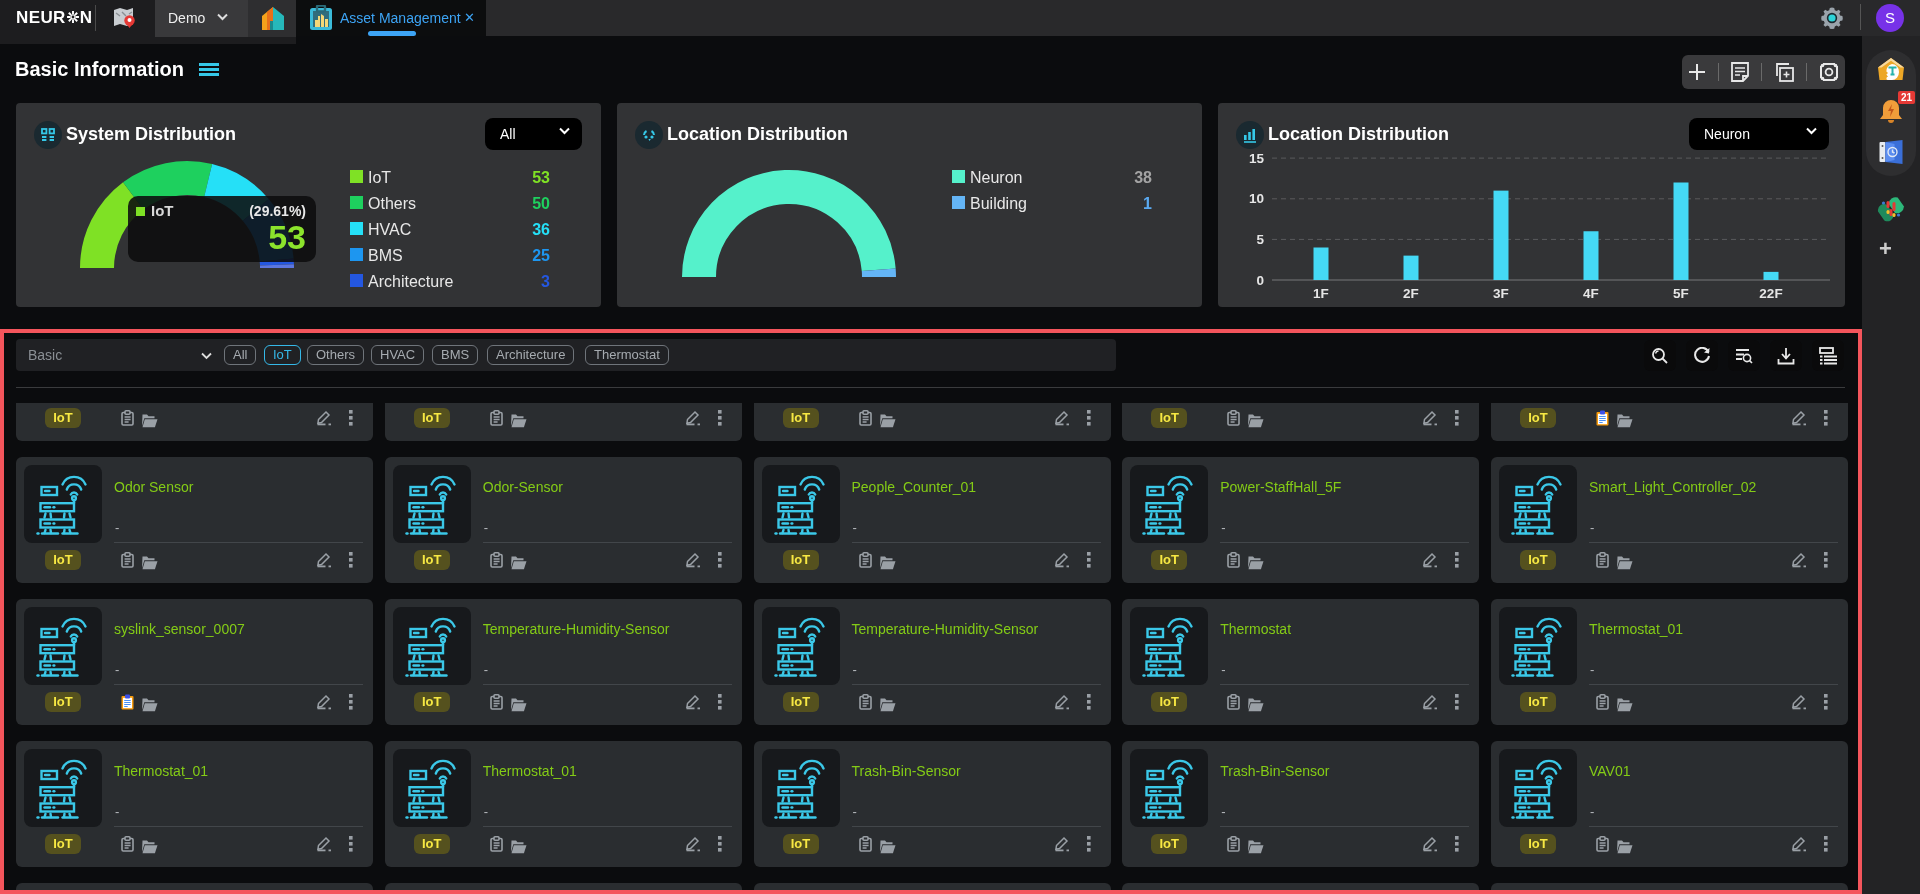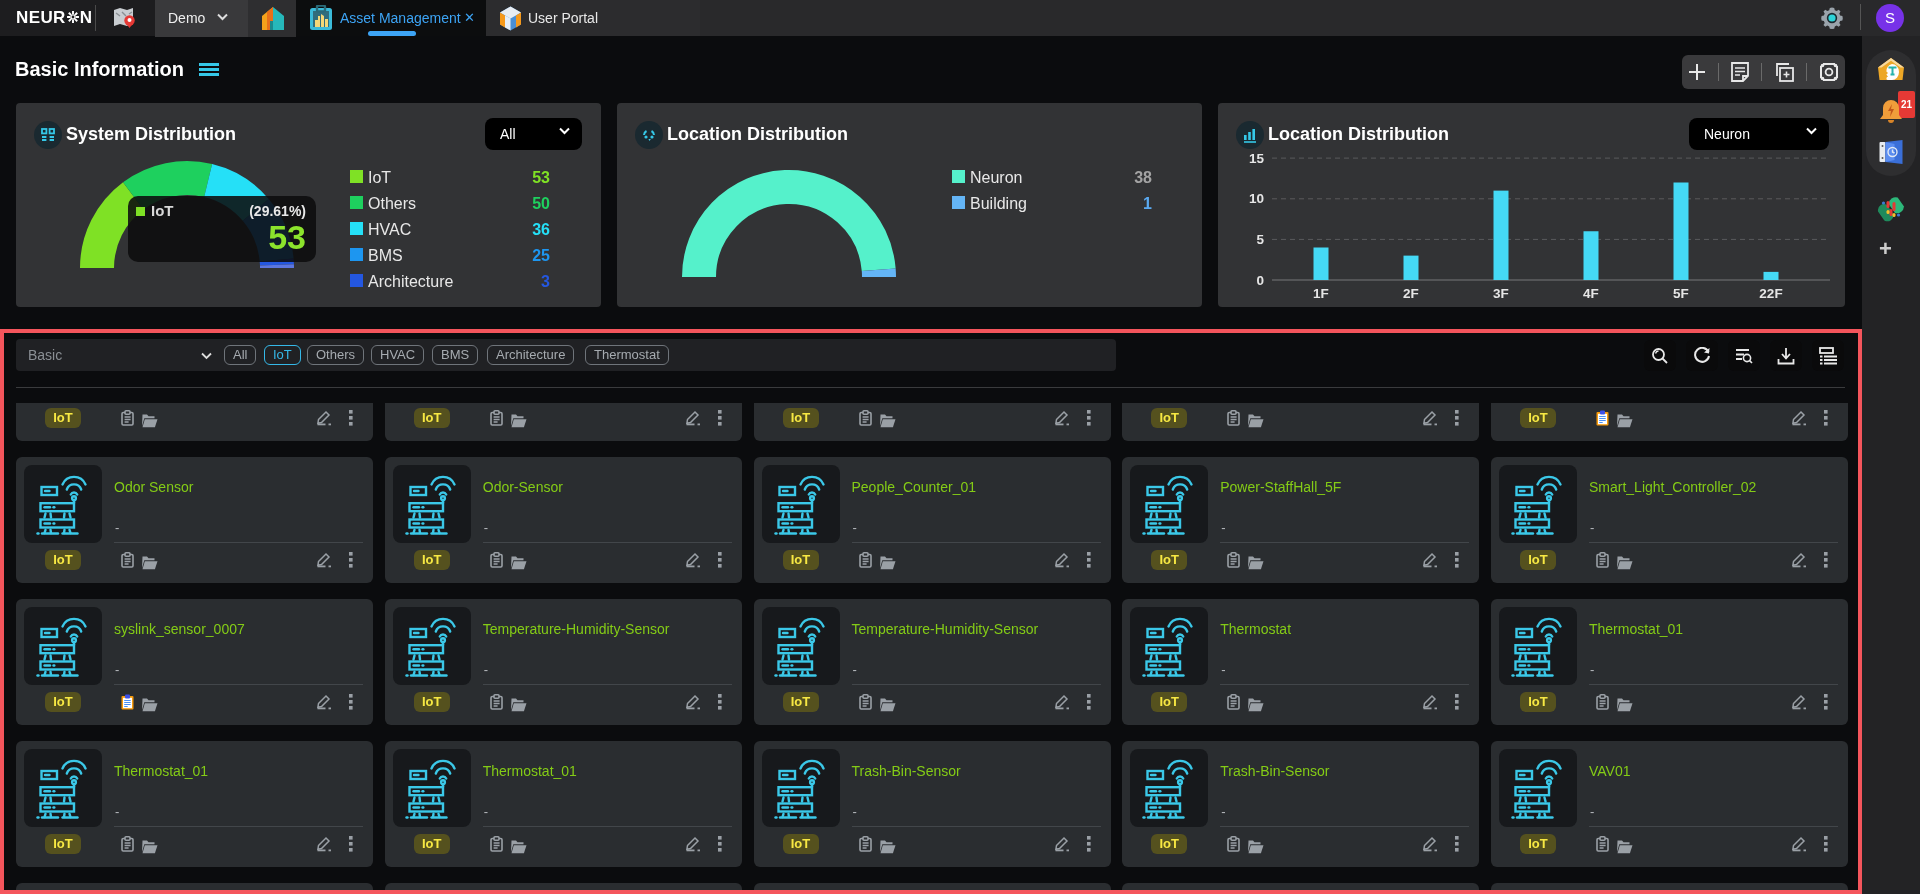--- a/index.html
+++ b/index.html
@@ -1,38 +1,38 @@
 <!DOCTYPE html>
 <html><head><meta charset="utf-8"><style>
 *{margin:0;padding:0;box-sizing:border-box}
 html,body{width:1920px;height:894px;overflow:hidden;background:#0b0c0e;font-family:"Liberation Sans",sans-serif}
 #root{position:relative;width:1920px;height:894px}
 
 #topbar{position:absolute;left:0;top:0;width:1920px;height:36px;background:#29292b}
-.tb-left{position:absolute;left:0;top:0;width:296px;height:36px;background:#1d1d1f}
+.tb-left{position:absolute;left:0;top:0;width:296px;height:44px;background:#1d1d1f}
 .logo{position:absolute;left:16px;top:8px;color:#fff;font-weight:bold;font-size:17px;letter-spacing:0.4px}
 .tb-div{position:absolute;left:95px;top:5px;width:1px;height:26px;background:#4a4a4a}
 .demo-seg{position:absolute;left:155px;top:0;width:93px;height:37px;background:#39393b;color:#eee;font-size:14px}
 .demo-seg span{position:absolute;left:13px;top:10px}
 .home-seg{position:absolute;left:248px;top:0;width:48px;height:37px;background:#2e2e30}
 .tab-active{position:absolute;left:296px;top:0;width:190px;height:36px;background:#0c0d0e}
 .tab-active .ttext{position:absolute;left:44px;top:10px;color:#3da4f5;font-size:14px}
 .tab-x{position:absolute;left:168px;top:10px;color:#3da4f5;font-size:13px}
 .tab-underline{position:absolute;left:72px;top:31px;width:48px;height:5px;border-radius:3px;background:#3da4f5}
 .tab2{position:absolute;left:486px;top:0;width:214px;height:36px;background:#2c2c2e}
 .tab2 .ttext{position:absolute;left:42px;top:10px;color:#e8e8e8;font-size:14px}
 .tb-gear{position:absolute;left:1820px;top:6px}
 .tb-div2{position:absolute;left:1860px;top:4px;width:1px;height:26px;background:#555}
 .avatar{position:absolute;left:1876px;top:4px;width:28px;height:28px;border-radius:50%;background:#7732e8;color:#fff;font-size:15px;text-align:center;line-height:28px}
 
 #sidebar{position:absolute;left:1862px;top:36px;width:58px;height:858px;background:#232325}
 .side-pill{position:absolute;left:4px;top:14px;width:50px;height:126px;border-radius:25px;background:#2e2e30}
 .sideicon{position:absolute;left:50%;transform:translateX(-50%)}
 .side-plus{position:absolute;left:17px;top:200px;color:#ccc;font-size:22px;font-weight:bold}
-.badge21{position:absolute;left:36px;top:55px;background:#e53935;color:#fff;font-size:10px;font-weight:bold;padding:8px 3px;border-radius:2px}
+.badge21{position:absolute;left:36px;top:55px;background:#e53935;color:#fff;font-size:10px;font-weight:bold;padding:1px 3px;border-radius:2px}
 
 #pagehead{position:absolute;left:15px;top:58px;color:#fff;font-size:20px;font-weight:bold}
 #hamb{position:absolute;left:199px;top:63px;width:20px;height:14px}
 #hamb div{height:3px;background:#35c8e8;margin-bottom:2px}
 .topbtns{position:absolute;left:1682px;top:55px;width:163px;height:34px;background:#3a3a3c;border-radius:6px;display:flex;align-items:center;justify-content:space-around}
 .topbtns .sep{width:1px;height:18px;background:#6a6a6a}
 
 .ccard{position:absolute;top:103px;height:204px;background:#323335;border-radius:4px}
 .ctitle-ic{position:absolute;left:18px;top:18px;width:28px;height:28px;border-radius:50%;background:#1a2930}
 .ctitle{position:absolute;left:50px;top:21px;color:#fff;font-size:18px;font-weight:bold}
@@ -157,30 +157,20 @@
     <svg style="position:absolute;left:13px;top:5px" width="24" height="26" viewBox="0 0 24 26">
       <rect x="1" y="3" width="22" height="22" rx="2.5" fill="#3bbbd9"></rect>
       <rect x="4" y="6" width="16" height="16" fill="#2a2d30" opacity="0.55"></rect>
       <rect x="8" y="0.5" width="8" height="6" rx="1.5" fill="none" stroke="#2a6a78" stroke-width="2.4"></rect>
       <path d="M6 22 l0 -7 l3 0 l0 -4 l2 0 l0 11 z M12 22 l0 -13 l3 2 l0 11 z M16 22 l0 -8 l3 0 l0 8 z" fill="#f5d878"></path>
     </svg>
     <span class="ttext">Asset Management</span>
         <span class="tab-x">✕</span>
     <div class="tab-underline"></div>
   </div>
-  <div class="tab2">
-    <svg style="position:absolute;left:12px;top:6px" width="25" height="25" viewBox="0 0 25 25">
-      <path d="M12.5 0.5 L23 6.5 L23 18.5 L12.5 24.5 L2 18.5 L2 6.5 Z" fill="#4a8fd4"></path>
-      <path d="M12.5 0.5 L23 6.5 L12.5 12.5 L2 6.5 Z" fill="#e8edf2"></path>
-      <path d="M2 6.5 L7 9.4 L7 21.4 L2 18.5 Z" fill="#f5991b"></path>
-      <path d="M23 6.5 L18 9.4 L18 21.4 L23 18.5 Z" fill="#f5991b"></path>
-      <path d="M12.5 12.5 L12.5 24.5 L7 21.4 L7 9.4 Z" fill="#fff" opacity="0.85"></path>
-    </svg>
-    <span class="ttext">User Portal</span>
-  </div>
   <div class="tb-gear">
     <svg width="24" height="24" viewBox="0 0 24 24">
           <path fill="#9aa3ab" d="M12 1.5l2.2.4.6 2.3 1.9.8 2-1.2 1.8 1.8-1.2 2 .8 1.9 2.3.6.4 2.2-.4 2.2-2.3.6-.8 1.9 1.2 2-1.8 1.8-2-1.2-1.9.8-.6 2.3-2.2.4-2.2-.4-.6-2.3-1.9-.8-2 1.2-1.8-1.8 1.2-2-.8-1.9-2.3-.6-.4-2.2.4-2.2 2.3-.6.8-1.9-1.2-2 1.8-1.8 2 1.2 1.9-.8.6-2.3z"></path>
     <circle cx="12" cy="12" r="5.2" fill="#1a2930"></circle>
           <circle cx="12" cy="12" r="3.6" fill="#2ed3d8"></circle>
         </svg>
   </div>
   <div class="tb-div2"></div>
   <div class="avatar">S</div>
 </div>

